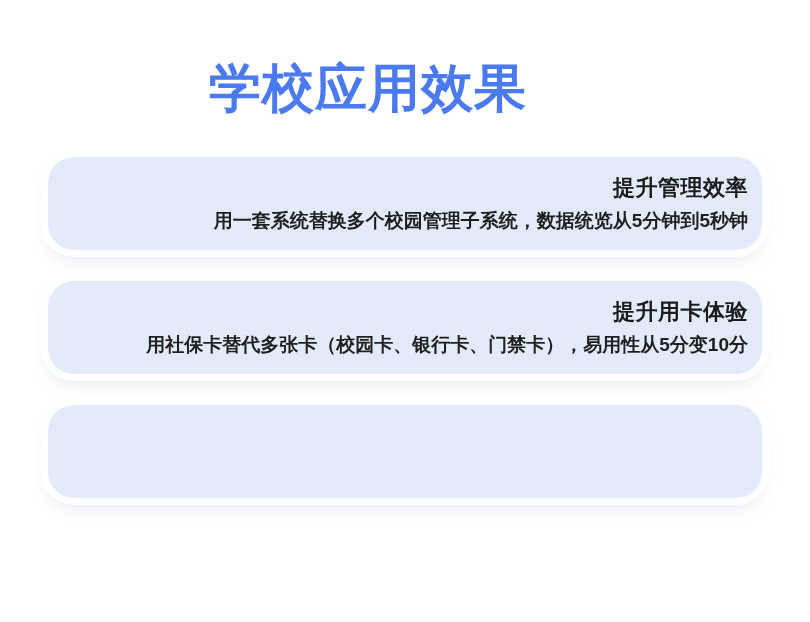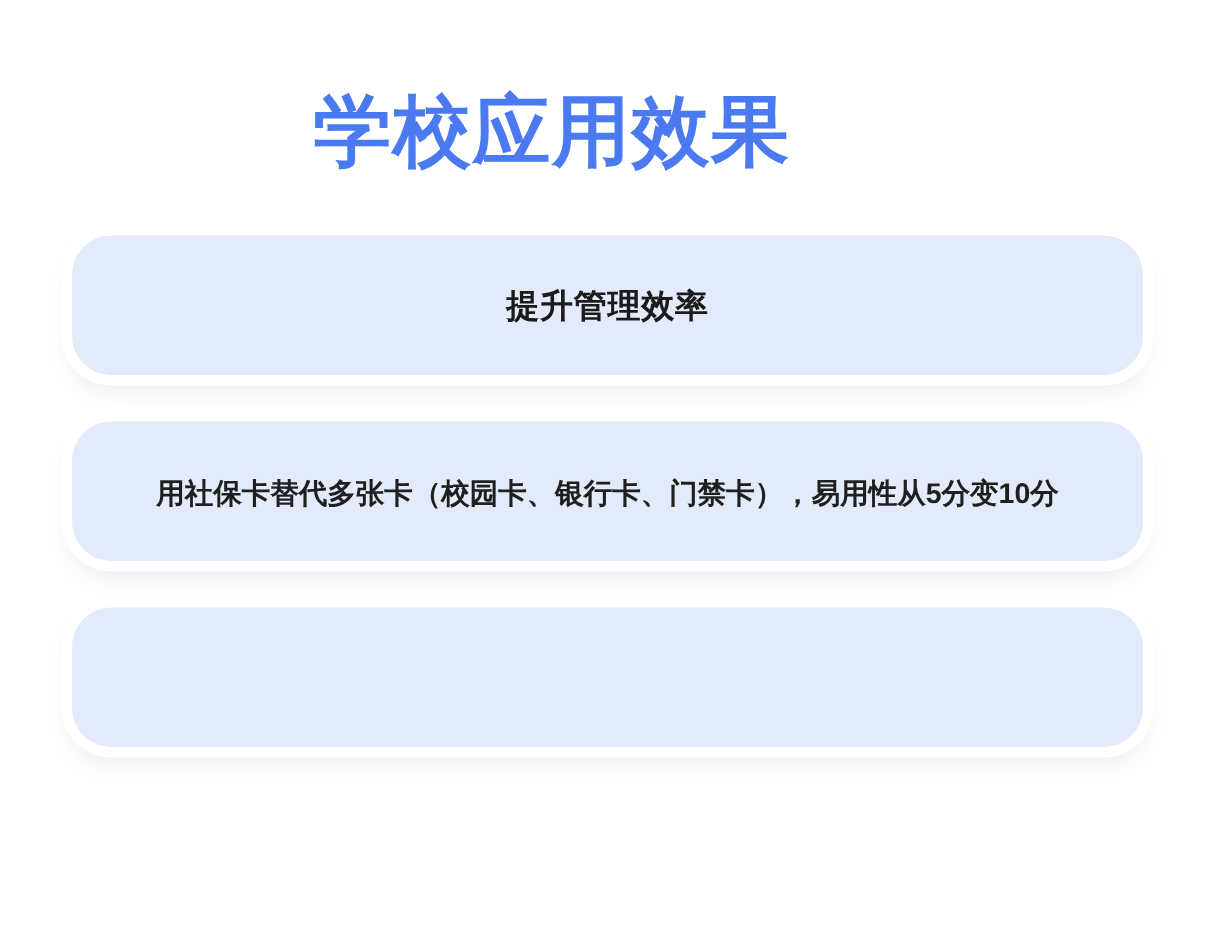--- a/index.html
+++ b/index.html
@@ -51,21 +51,21 @@
     height: 93px;
     margin-bottom: 31px;
     border-radius: 26px;
     background: #e3ebfb;
     box-shadow:
       0 0 0 7px #ffffff,
       0 9px 16px rgba(120, 135, 165, 0.18),
       0 2px 6px rgba(120, 135, 165, 0.10);
     display: flex;
     flex-direction: column;
-    align-items: center;
+    align-items: flex-end;
     justify-content: center;
     padding: 0 14px;
   }
 
   .card:last-child {
     margin-bottom: 0;
   }
 
   .card-title {
     font-size: 22px;
@@ -92,23 +92,25 @@
 <body>
 
 <div class="page">
 
   <div class="page-title">学校应用效果</div>
 
   <div class="cards">
 
     <div class="card">
       <div class="card-title">提升管理效率</div>
+      <div class="card-desc">用一套系统替换多个校园管理子系统，数据统览从5分钟到5秒钟</div>
     </div>
 
     <div class="card">
+      <div class="card-title">提升用卡体验</div>
       <div class="card-desc">用社保卡替代多张卡（校园卡、银行卡、门禁卡），易用性从5分变10分</div>
     </div>
 
     <div class="card">
     </div>
 
   </div>
 </div>
 
 </body></html>

